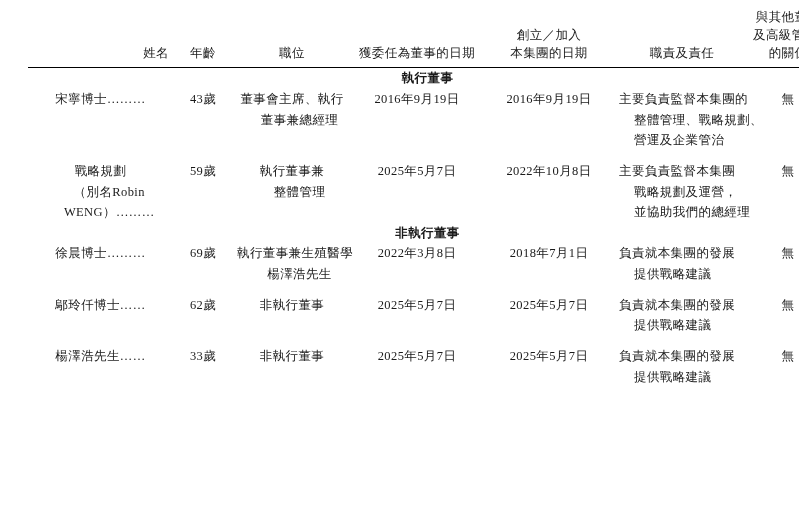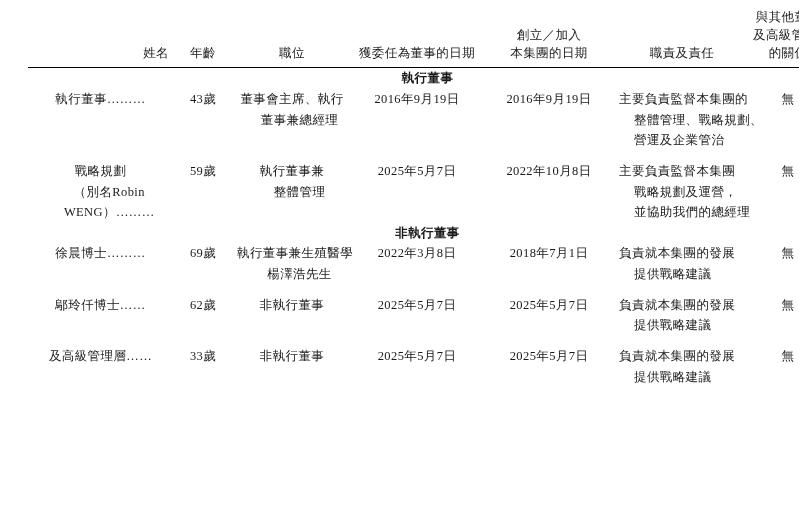--- a/index.html
+++ b/index.html
@@ -129,21 +129,21 @@
             <span class="cell-line">的關係</span>
           </th>
       </tr>
     </thead>
     <tbody>
         <tr class="section-row">
           <td colspan="7">執行董事</td>
         </tr>
         <tr>
           <td class="name-cell">
-            <span class="cell-line">執行董事………</span>
+            <span class="cell-line">宋寧博士………</span>
           </td>
           <td>43歲</td>
           <td class="">
             <span class="cell-line">董事會主席、執行</span>
             <span class="cell-line indent-1">董事兼總經理</span>
           </td>
           <td class="">
             <span class="cell-line">2016年9月19日</span>
           </td>
           <td class="">
@@ -228,21 +228,21 @@
             <span class="cell-line">負責就本集團的發展</span>
             <span class="cell-line indent-1">提供戰略建議</span>
           </td>
           <td>無</td>
         </tr>
         <tr class="spacer-row">
           <td colspan="7"></td>
         </tr>
         <tr>
           <td class="name-cell">
-            <span class="cell-line">及高級管理層……</span>
+            <span class="cell-line">楊澤浩先生……</span>
           </td>
           <td>33歲</td>
           <td class="">
             <span class="cell-line">非執行董事</span>
           </td>
           <td class="">
             <span class="cell-line">2025年5月7日</span>
           </td>
           <td class="">
             <span class="cell-line">2025年5月7日</span>

